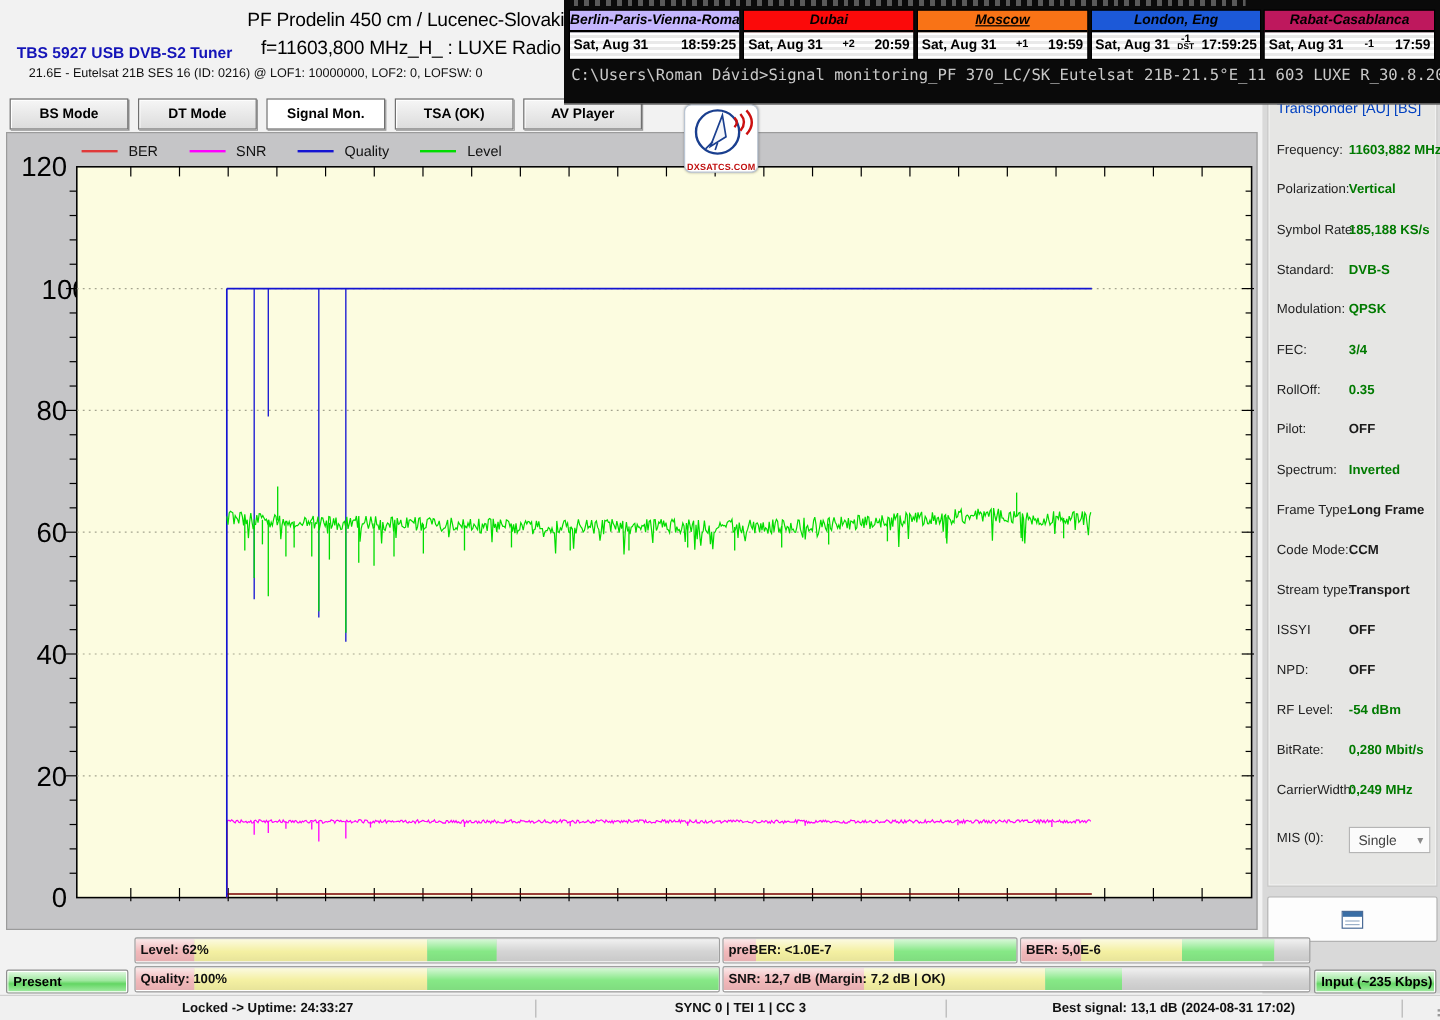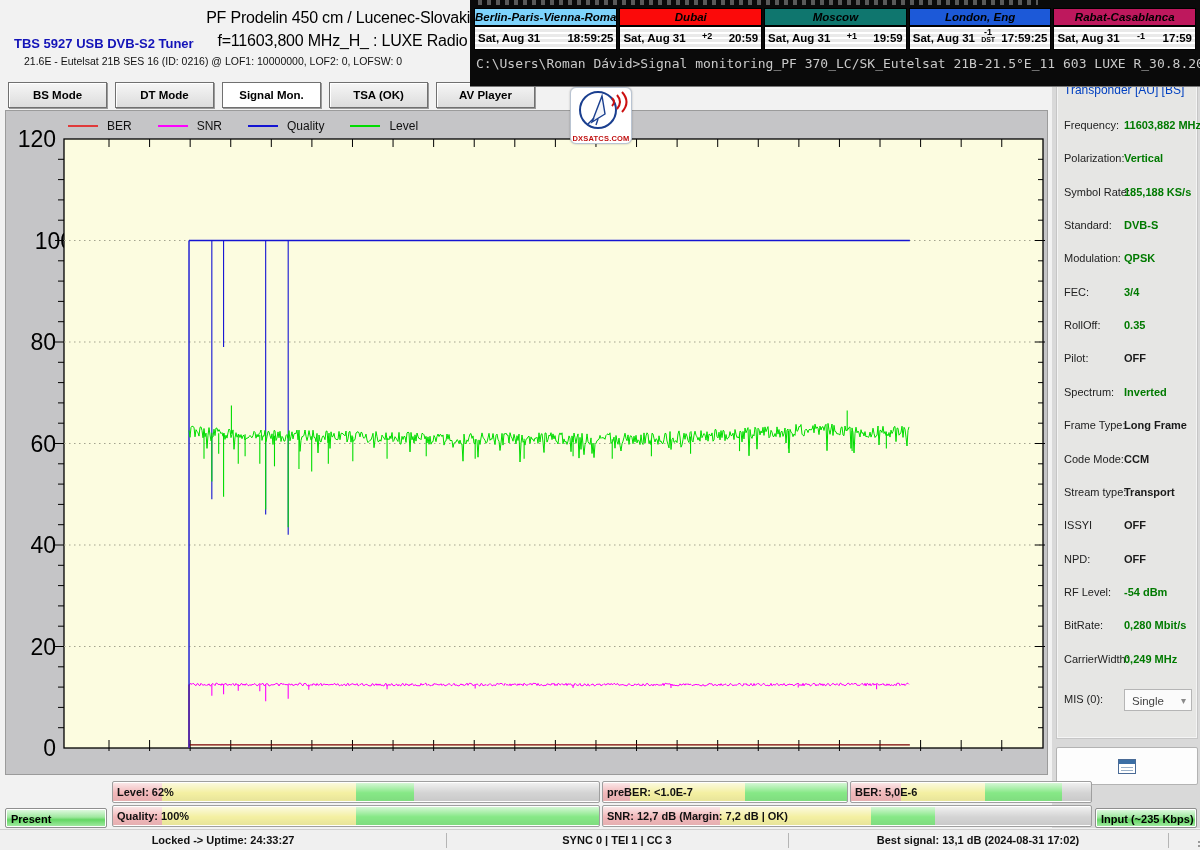--- a/index.html
+++ b/index.html
@@ -100,38 +100,38 @@
       <div class="tab">DT Mode</div>
       <div class="tab active">Signal Mon.</div>
       <div class="tab">TSA (OK)</div>
       <div class="tab">AV Player</div>
     </div>
 
   <div class="console">
     <div class="console-topline"></div>
     <div class="clocks" id="clocks">
         <div class="clock">
-          <div class="clock-header" style="background: #7dd3fc;">Berlin-Paris-Vienna-Roma</div>
+          <div class="clock-header" style="background: #c4b5fd;">Berlin-Paris-Vienna-Roma</div>
           <div class="clock-row">
             <span>Sat, Aug 31</span>
             <span>18:59:25</span>
           </div>
         </div>
         <div class="clock">
           <div class="clock-header" style="background: rgb(251, 10, 10);">Dubai</div>
           <div class="clock-row">
             <span>Sat, Aug 31</span>
             <span class="clock-off">
               <span class="off">+2</span>
             </span>
             <span>20:59</span>
           </div>
         </div>
         <div class="clock">
-          <div class="clock-header" style="background: #0f766e;">Moscow</div>
+          <div class="clock-header" style="background: #f97316; text-decoration: underline;">Moscow</div>
           <div class="clock-row">
             <span>Sat, Aug 31</span>
             <span class="clock-off">
               <span class="off">+1</span>
             </span>
             <span>19:59</span>
           </div>
         </div>
         <div class="clock">
           <div class="clock-header" style="background: rgb(28, 89, 216);">London, Eng</div>

